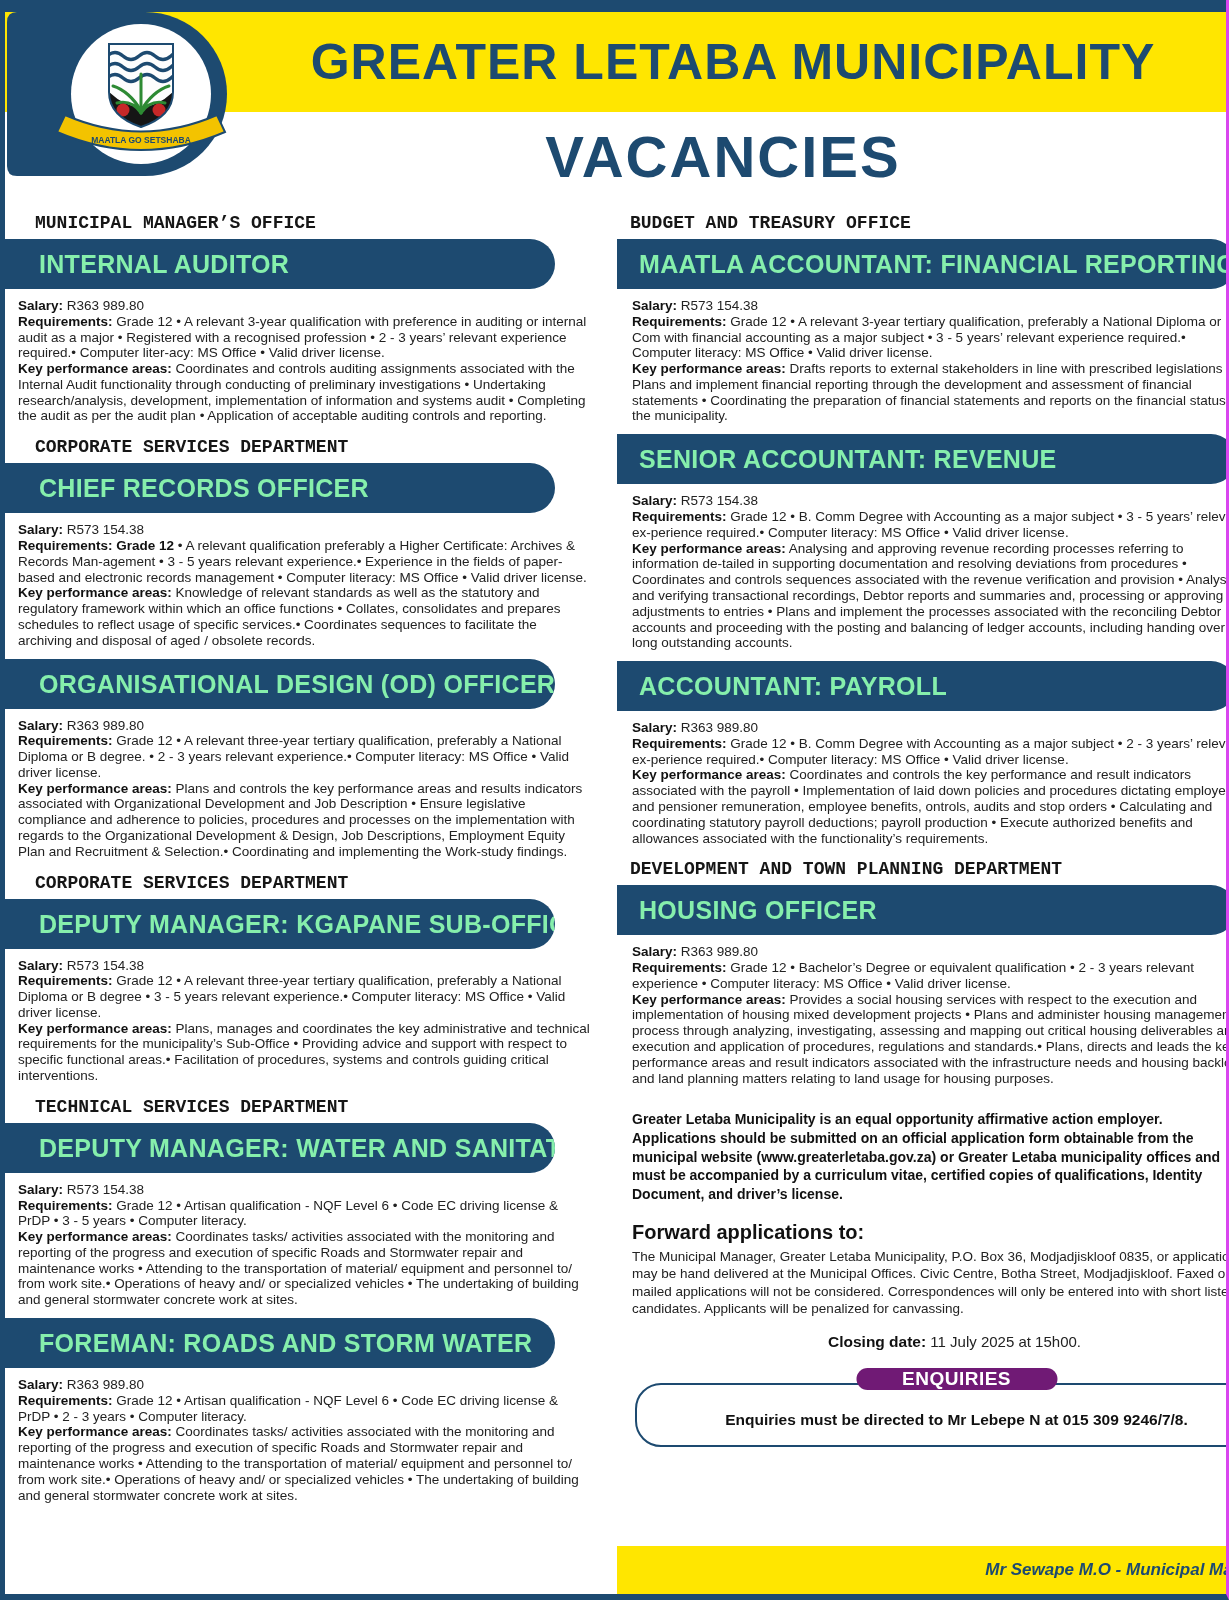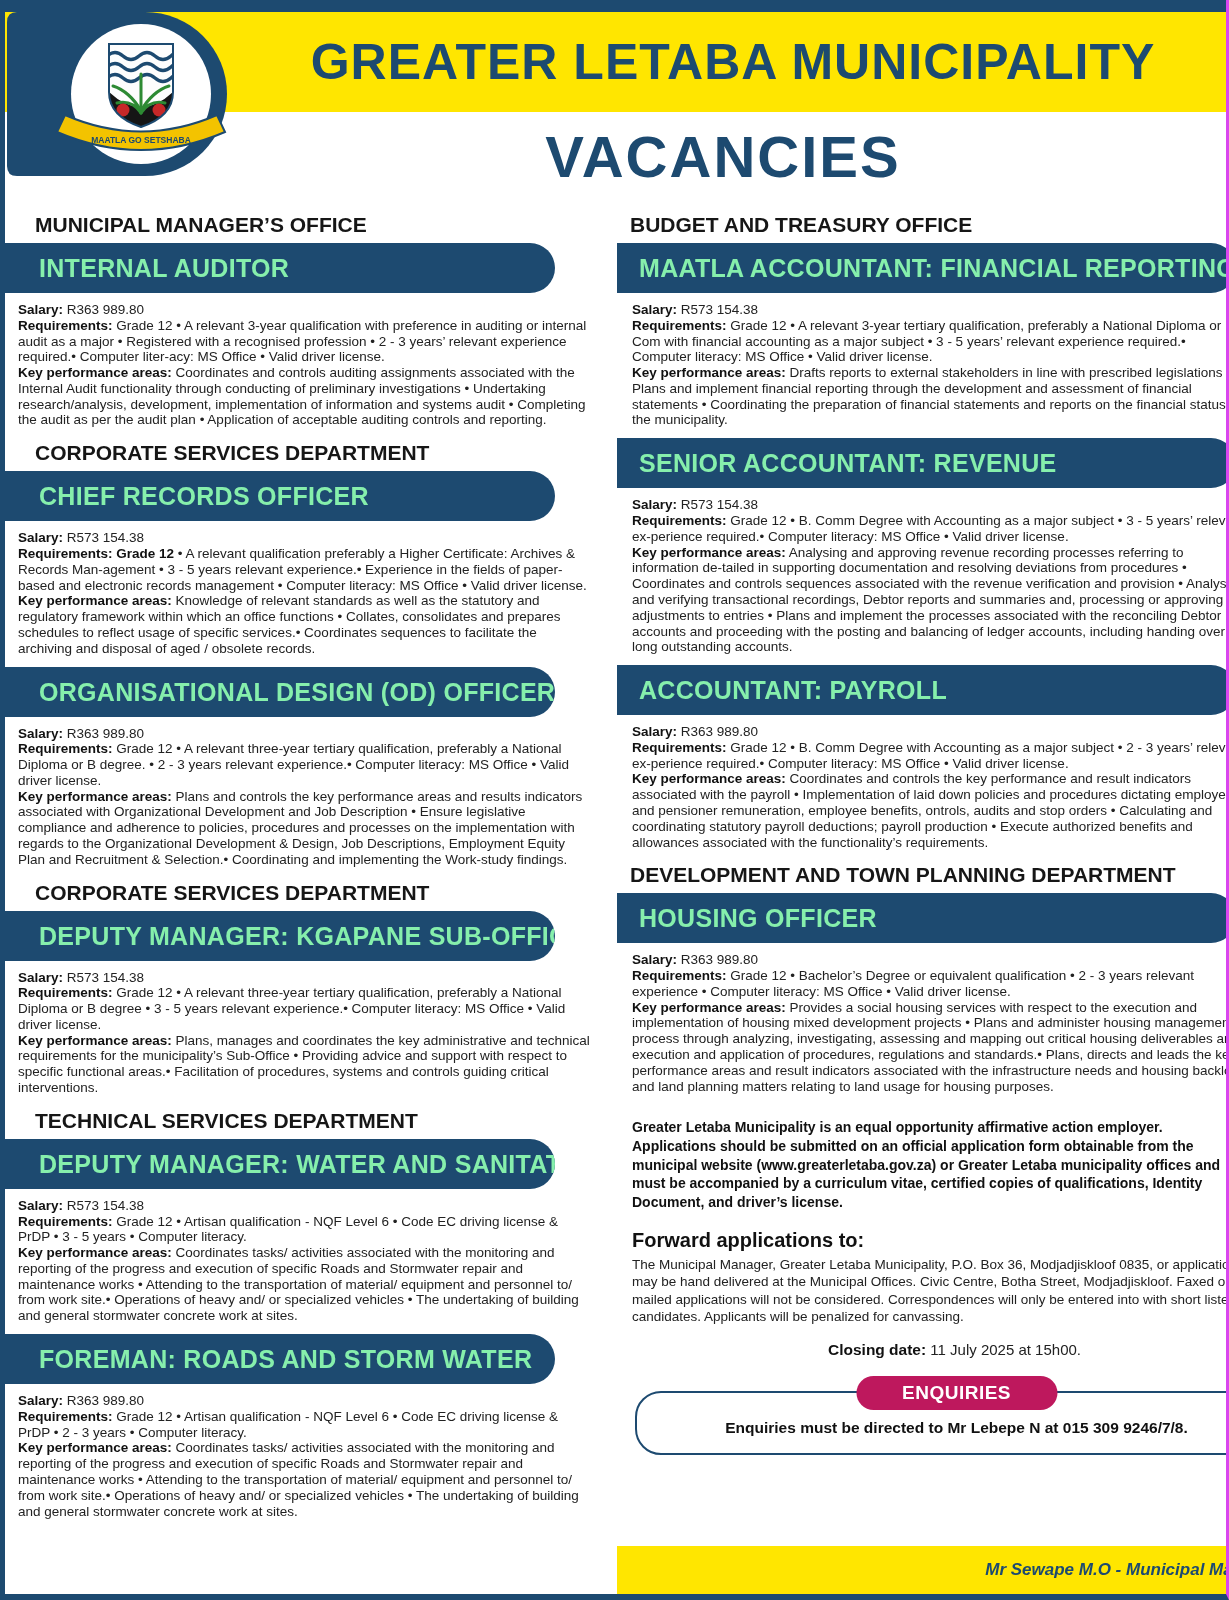--- a/index.html
+++ b/index.html
@@ -16,43 +16,43 @@
   .hdr-white h2{margin:0;font-size:58px;font-weight:bold;color:#1d4a70;letter-spacing:2px;}
   .logo{position:absolute;left:0;top:10px;width:228px;height:168px;}
   
   .cols{display:flex;align-items:stretch;height:1394px;}
   .col{box-sizing:border-box;}
   .col-left{width:612px;}
   .divider{width:5px;background:#1d4a70;}
   .col-right{flex:1;display:flex;flex-direction:column;}
   .colblocks{display:block;}
   
-  .dept{font-size:21px;font-weight:bold;color:#161616;margin:13px 0 2px 30px;letter-spacing:0;}
+  .dept{font-size:18px;font-weight:bold;color:#161616;margin:13px 0 2px 30px;letter-spacing:0;font-family:Liberation Mono, monospace;}
   .col-right .dept{margin-left:13px;margin-right:10px;}
   
   .banner{background:#1d4a70;height:50px;line-height:50px;border-radius:0 25px 25px 0;
           margin:6px 62px 9px 0;padding-left:34px;color:#86efac;font-size:25px;font-weight:bold;
           letter-spacing:.3px;white-space:nowrap;overflow:hidden;}
   .col-right .banner{margin-right:56px;padding-left:22px;}
   
   .job{margin-bottom:10px;}
   .job-body{padding:0 24px 0 13px;font-size:13.5px;line-height:1.17;color:#222;}
   .col-right .job-body{padding:0 44px 0 15px;}
   .job-body p{margin:0;}
   .b{font-weight:bold;color:#111;}
   
   .notice{margin:24px 44px 0 15px;font-weight:bold;font-size:14px;line-height:1.33;color:#111;}
   .forward{margin:17px 44px 0 15px;font-size:13.5px;line-height:1.28;color:#222;}
   .forward .fwd-h{font-weight:bold;font-size:20px;color:#111;margin-bottom:2px;}
   .closing{margin:16px 10px 0 10px;text-align:center;font-size:15px;color:#222;}
   .closing .b{font-size:15.5px;}
   .enquiries{position:relative;margin:32px 14px 0 18px;border:2px solid #1d4a70;border-radius:26px;
              padding:26px 10px 16px;text-align:center;}
-  .enq-pill{position:absolute;top:-17px;left:50%;transform:translateX(-50%);background:#be185d;
-            color:#fff;font-weight:bold;font-size:19px;padding:6px 46px;border-radius:20px;
+  .enq-pill{position:absolute;top:-17px;left:50%;transform:translateX(-50%);background:#701a75;
+            color:#fff;font-weight:bold;font-size:19px;padding:0 46px;border-radius:20px;
             letter-spacing:.5px;white-space:nowrap;}
   .enq-text{font-weight:bold;font-size:15.5px;color:#111;}
   
   .footer-strip{margin-top:auto;height:48px;background:#ffe600;display:flex;align-items:center;
                 justify-content:flex-end;padding-right:13px;font-size:17px;font-weight:bold;
                 font-style:italic;color:#1d4a70;}
 </style>
 </head>
 <body>
 

